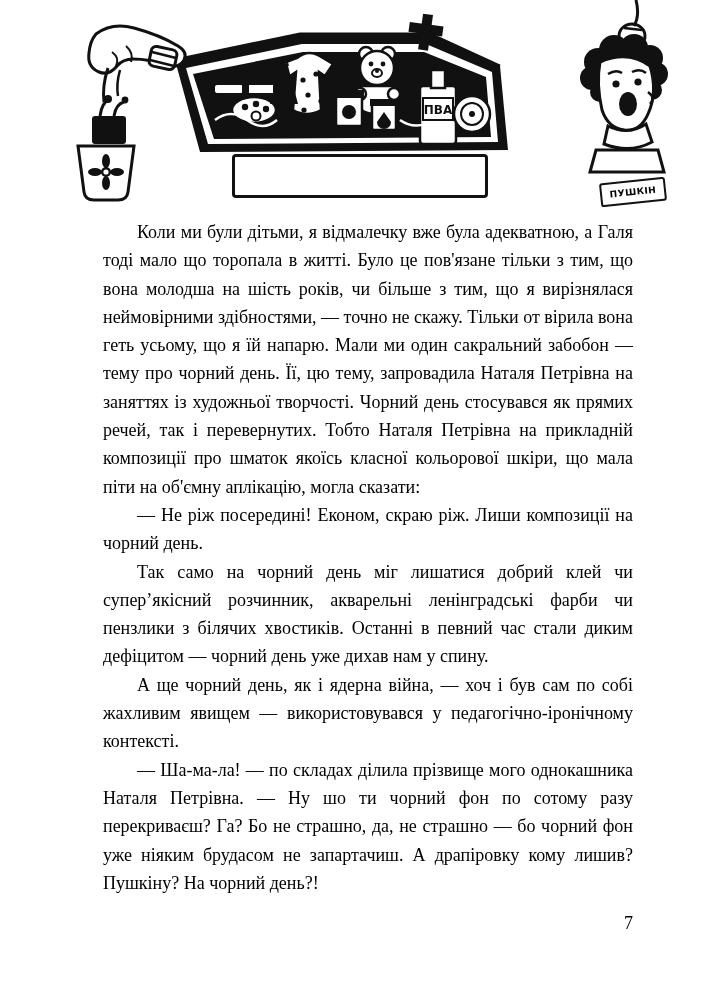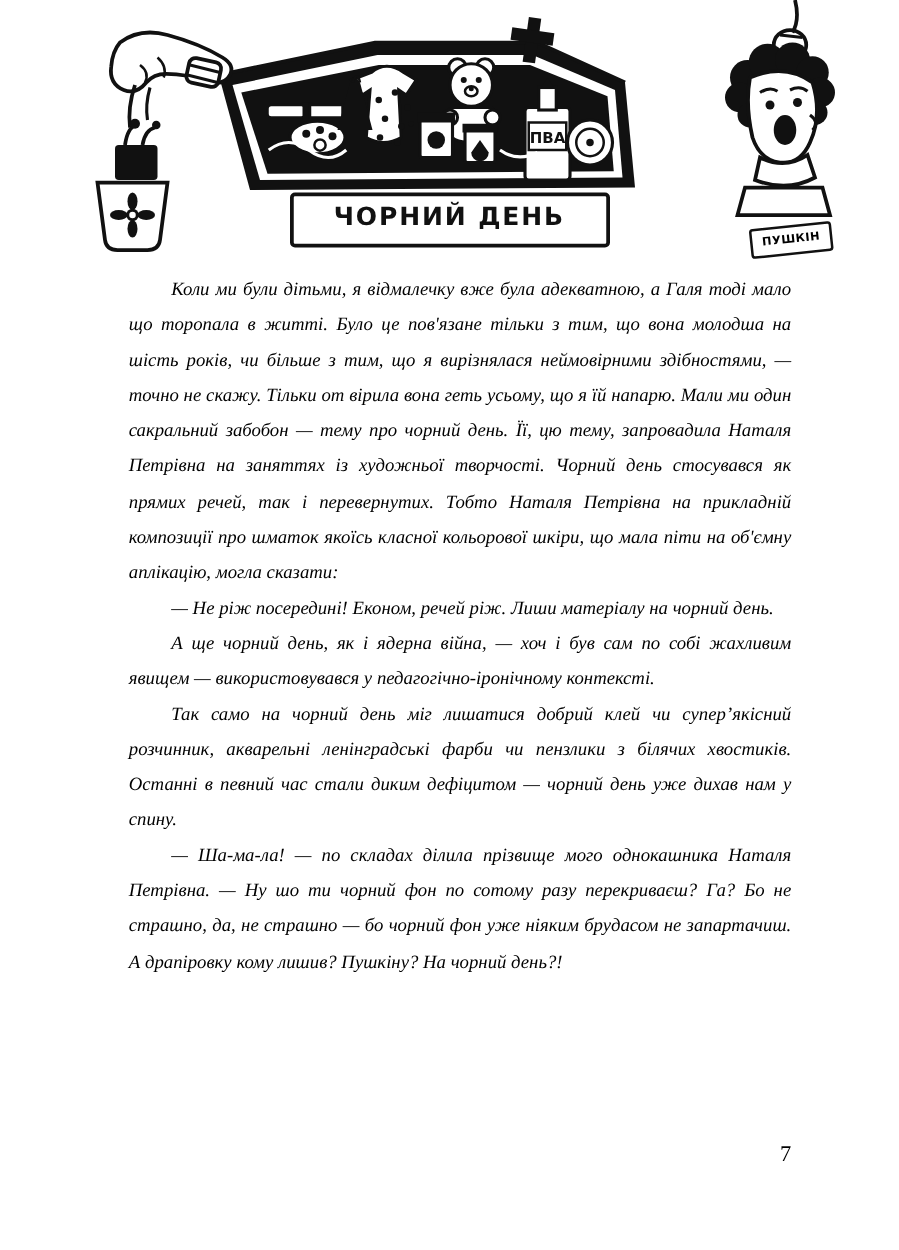--- a/index.html
+++ b/index.html
@@ -89,26 +89,25 @@
 
   
   .body-text {
     position: absolute;
     left: 103px;
     top: 218px;
     width: 530px;
   }
   .body-text p {
     margin: 0;
-    font-size: 15px;
+    font-size: 18px;
     line-height: 28.3px;
     text-align: justify;
     text-indent: 34px;
     hyphens: manual;
-    font-style: italic;
   }
   .body-text p.dash {
     text-indent: 34px;
   }
 
   .folio {
     position: absolute;
     right: 86px;
     bottom: 66px;
     font-size: 18px;
@@ -274,28 +273,25 @@
         <ellipse cx="628" cy="104" rx="9" ry="12" fill="#111"></ellipse>
         <path d="M648 92 q8 6 2 12" fill="none" stroke="#111" stroke-width="2.5"></path>
 
         <path d="M608 126 q20 10 38 -2 l6 18 q-22 12 -48 2 z" fill="#ffffff" stroke="#111" stroke-width="3"></path>
 
         <path d="M596 150 h62 l6 22 h-74 z" fill="#ffffff" stroke="#111" stroke-width="3"></path>
       </g>
     </svg>
 
     <div class="title-plate"></div>
-    <div class="title-text-wrap">
-      <div class="chapter-title" style="position:static;">ЧОРНИЙ ДЕНЬ</div>
-    </div>
     <div class="pushkin-plate">ПУШКІН</div>
   </div>
 
   <div class="body-text">
     <p>Коли ми були дітьми, я відмалечку вже була адекватною, а Галя тоді мало що торопала в житті. Було це пов'язане тільки з тим, що вона молодша на шість років, чи більше з тим, що я вирізнялася неймовірними здібностями, — точно не скажу. Тільки от вірила вона геть усьому, що я їй напарю. Мали ми один сакральний забобон — тему про чорний день. Її, цю тему, запровадила Наталя Петрівна на заняттях із художньої творчості. Чорний день стосувався як прямих речей, так і перевернутих. Тобто Наталя Петрівна на прикладній композиції про шматок якоїсь класної кольорової шкіри, що мала піти на об'ємну аплікацію, могла сказати:</p>
-    <p class="dash">— Не ріж посередині! Економ, речей ріж. Лиши матеріалу на чорний день.</p>
+    <p class="dash">— Не ріж посередині! Економ, скраю ріж. Лиши композиції на чорний день.</p>
+    <p>Так само на чорний день міг лишатися добрий клей чи суперʼякісний розчинник, акварельні ленінградські фарби чи пензлики з білячих хвостиків. Останні в певний час стали диким дефіцитом — чорний день уже дихав нам у спину.</p>
     <p>А ще чорний день, як і ядерна війна, — хоч і був сам по собі жахливим явищем — використовувався у педагогічно-іронічному контексті.</p>
-    <p>Так само на чорний день міг лишатися добрий клей чи суперʼякісний розчинник, акварельні ленінградські фарби чи пензлики з білячих хвостиків. Останні в певний час стали диким дефіцитом — чорний день уже дихав нам у спину.</p>
     <p class="dash">— Ша-ма-ла! — по складах ділила прізвище мого однокашника Наталя Петрівна. — Ну шо ти чорний фон по сотому разу перекриваєш? Га? Бо не страшно, да, не страшно — бо чорний фон уже ніяким брудасом не запартачиш. А драпіровку кому лишив? Пушкіну? На чорний день?!</p>
   </div>
 
   <div class="folio">7</div>
 </div>
 
 </body></html>

